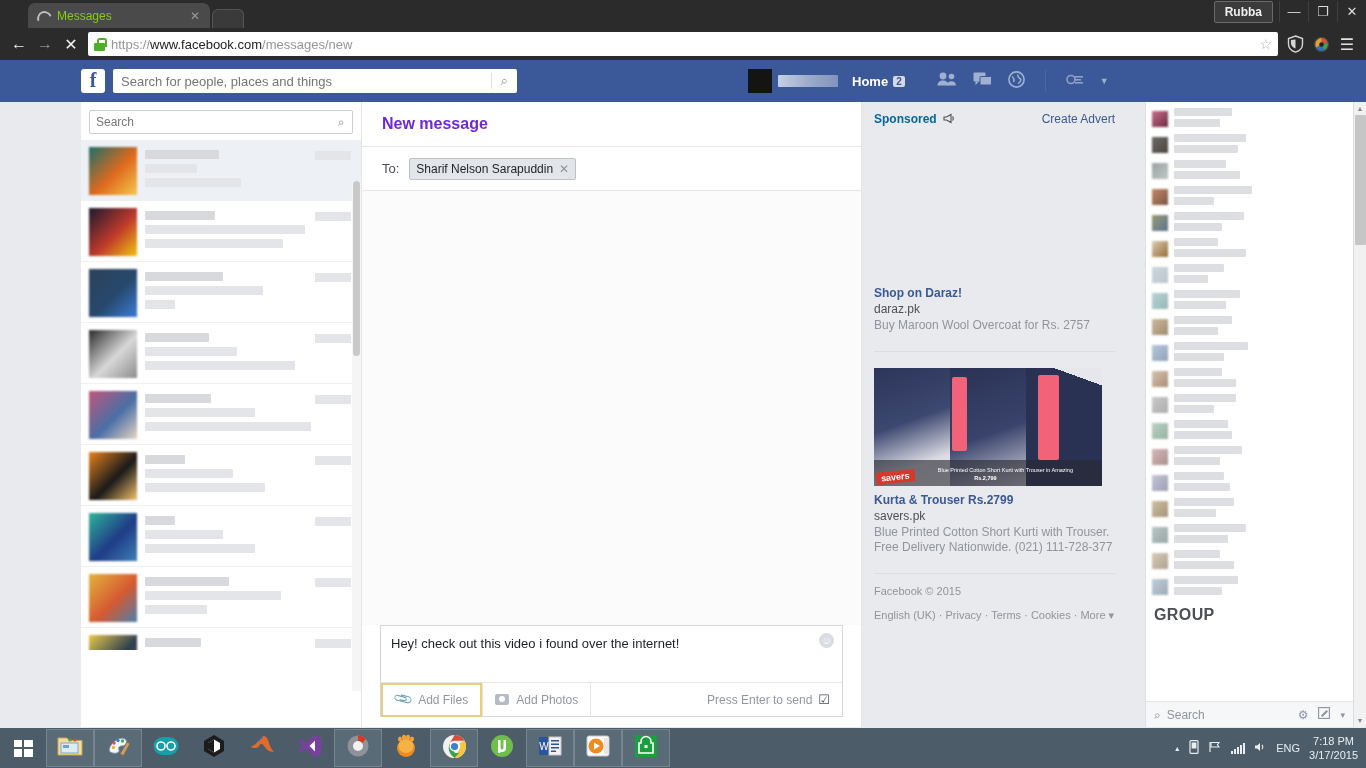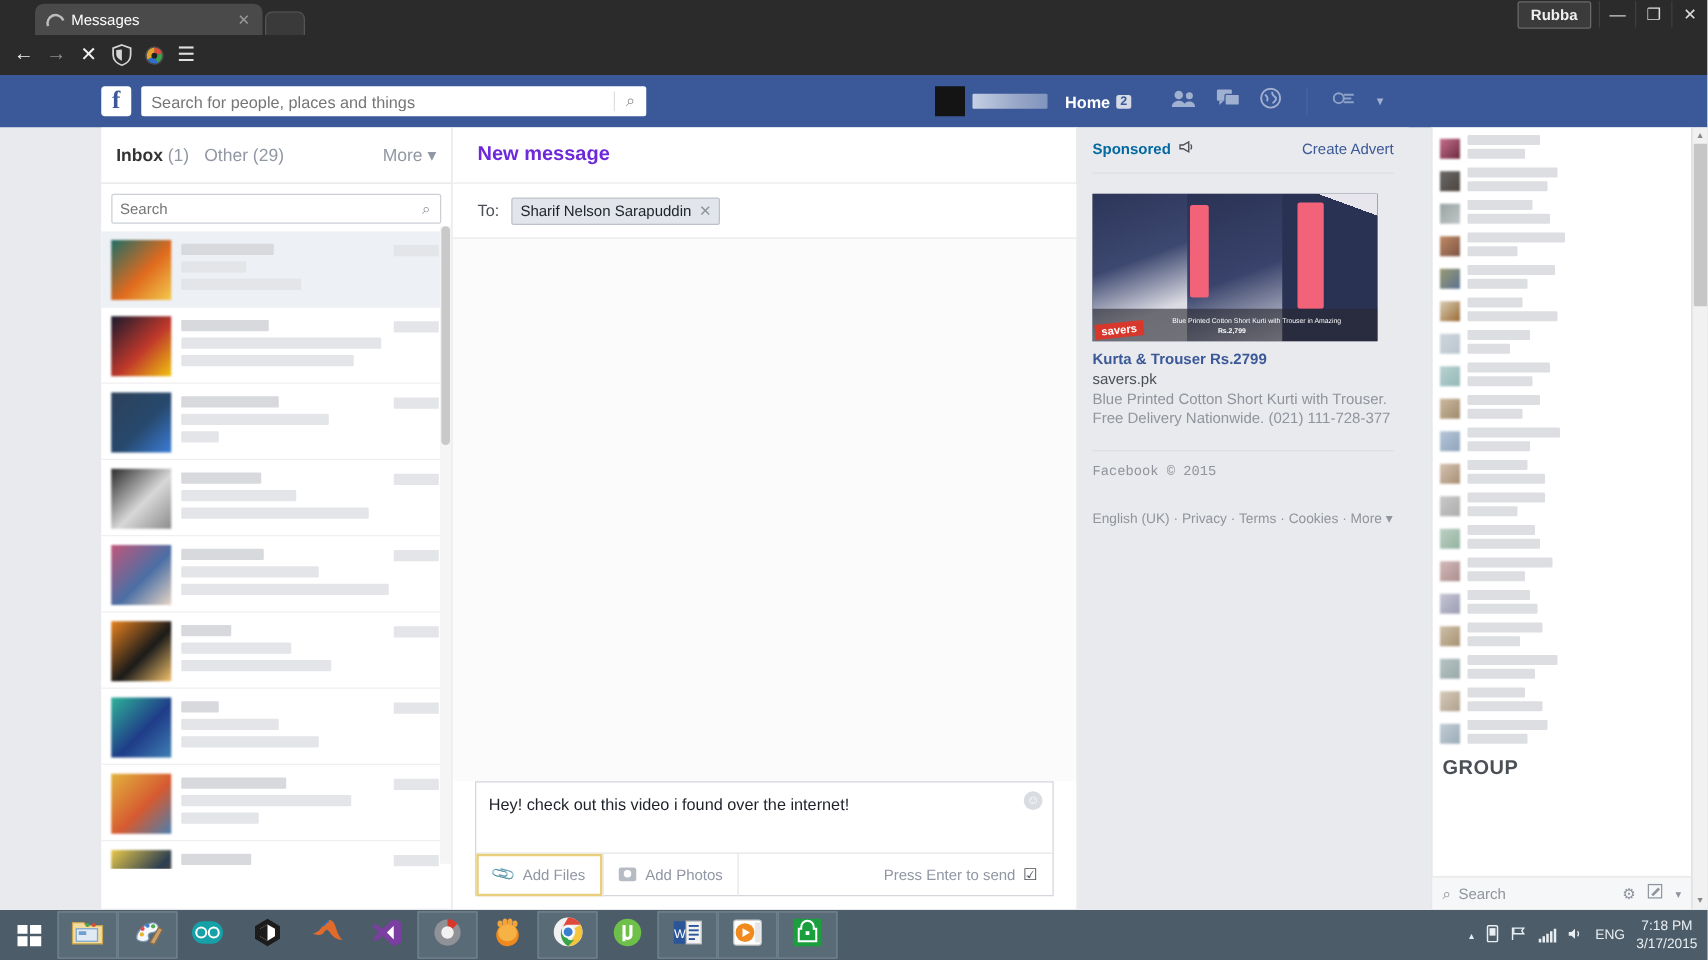--- a/index.html
+++ b/index.html
@@ -27,21 +27,21 @@
     position: relative;
   }
   .tab-favicon:before {
     content: ""; position: absolute; left: 1px; top: 2px;
     width: 11px; height: 11px; border-radius: 50%;
     border: 2px solid #bdbdbd; border-right-color: transparent;
     border-bottom-color: transparent;
     transform: rotate(25deg);
   }
   .tab-title {
-    color: #ffffff; font-size: 12px; flex: 1;
+    color: #84cc16; font-size: 12px; flex: 1;
     white-space: nowrap; overflow: hidden;
   }
   .tab-close { color: #9a9a9a; font-size: 12px; line-height: 1; padding: 0 2px; }
   .tab-new {
     width: 32px; height: 19px; margin-left: 2px;
     background: #3a3a3a; border-radius: 6px 6px 0 0;
     border: 1px solid #555; border-bottom: none;
   }
   .win-controls {
     position: absolute; right: 0; top: 0; height: 23px;
@@ -258,21 +258,21 @@
   .ad-title { font-size: 12px; font-weight: bold; color: #3b5998; margin-bottom: 2px; }
   .ad-url { font-size: 12px; color: #4b4f56; margin-bottom: 2px; }
   .ad-desc { font-size: 12px; color: #90949c; line-height: 15px; }
   .ad-img {
     width: 228px; height: 118px; margin-bottom: 7px; position: relative;
     overflow: hidden; background: #2b3351;
   }
   .ad-sep { height: 1px; background: #dcdee3; margin: 10px 0 8px 0; }
   .fb-footer { font-size: 11px; color: #90949c; line-height: 18px; }
   .fb-footer a { color: #90949c; text-decoration: none; }
-  .fb-footer .cr { margin-bottom: 19px; font-family: Liberation Mono, monospace; }
+  .fb-footer .cr { margin-bottom: 6px; }
 
   
   .chat-side {
     position: absolute; right: 13px; top: 0; width: 208px; height: 625px;
     background: #fff; border-left: 1px solid #e0e0e0;
   }
   .chat-list { height: 520px; overflow: hidden; padding-top: 4px; }
   .chat-item { height: 26px; display: flex; align-items: center; padding: 0 6px; gap: 6px; }
   .chat-av { width: 16px; height: 16px; flex: none; }
   .chat-nm { height: 8px; background: #dddee2; border-radius: 1px; }
@@ -352,20 +352,25 @@
     <span class="win-btn">—</span>
     <span class="win-btn">❐</span>
     <span class="win-btn">✕</span>
   </div>
 </div>
 
 <div class="browser-toolbar">
   <span class="nav-btn">←</span>
   <span class="nav-btn dim">→</span>
   <span class="nav-btn">✕</span>
+  <div class="omnibox">
+    <span class="lock-icon"></span>
+    <span class="url"><span>https://</span><b>www.facebook.com</b><span>/messages/new</span></span>
+    <span class="star">☆</span>
+  </div>
   <span class="tool-icon">
     <svg width="17" height="18" viewBox="0 0 17 18">
         <path d="M8.5 1 L15.5 3.5 V9 C15.5 13 12.2 16 8.5 17.2 C4.8 16 1.5 13 1.5 9 V3.5 Z" fill="none" stroke="#d5d5d5" stroke-width="1.4"></path>
         <path d="M8.5 4.5 V13.5 C6 12.6 4 10.6 4 8.4 V5 Z" fill="#d5d5d5"></path>
       </svg>
   </span>
   <span class="tool-icon">
     <svg width="17" height="17" viewBox="0 0 17 17">
         <circle cx="8.5" cy="8.5" r="7.5" fill="#4a4a4a"></circle>
         <path d="M8.5 2 A6.5 6.5 0 0 1 14.5 6.5 L8.5 8.5Z" fill="#e24b3b"></path>
@@ -423,25 +428,20 @@
           </svg>
       </span>
       <span class="fb-icon" style="font-size:9px">▼</span>
     </div>
   </div>
 </div>
 
 <div class="page">
 
   <div class="left-col">
-    <div class="inbox-tabs">
-      <span class="tab-inbox"><span>Inbox</span> <span class="cnt">(1)</span></span>
-      <span class="tab-other"><span>Other</span> <span>(29)</span></span>
-      <span class="more"><span>More</span> <span>▾</span></span>
-    </div>
     <div class="search-row">
       <div class="search-box">
         <input placeholder="Search" style="">
         <span class="mag">⌕</span>
       </div>
     </div>
     <div class="conv-list" id="conv-list">
         <div class="conv-item selected">
           <div class="conv-thumb" style="background: linear-gradient(135deg, rgb(31, 110, 102) 0%, rgb(224, 106, 30) 55%, rgb(242, 201, 76) 100%); filter: blur(1px);"></div>
           <div class="conv-lines">
@@ -570,20 +570,26 @@
       <span class="sp">Sponsored</span>
       <span class="megaphone">
         <svg width="12" height="11" viewBox="0 0 12 11">
             <path d="M1 4h2.5L8 1.5v8L3.5 7H1z" fill="none" stroke="#4b4f56" stroke-width="1.1"></path>
             <path d="M9.5 3.5c1 1 1 3 0 4" fill="none" stroke="#4b4f56" stroke-width="1.1"></path>
           </svg>
       </span>
       <span class="create">Create Advert</span>
     </div>
     <div id="ads-container">
+        <div class="ad-block">
+          <div class="ad-spacer"></div>
+          <div class="ad-title">Shop on Daraz!</div>
+          <div class="ad-url">daraz.pk</div>
+          <div class="ad-desc">Buy Maroon Wool Overcoat for Rs. 2757</div>
+        </div>
         <div class="ad-sep"></div>
         <div class="ad-block">
           <div class="ad-img">
             <div style="position:absolute;inset:0;display:flex">
               <div style="flex:1;background:linear-gradient(160deg,#2c3559,#3d4870 45%,#dcdce4 78%,#e8e8ee)"></div>
               <div style="flex:1;background:linear-gradient(160deg,#2a3254,#39436b 55%,#d8d8e0)"></div>
               <div style="flex:1;background:linear-gradient(200deg,#e6e6ec 0 12%,#2a3254 12% 100%)"></div>
             </div>
             <div style="position:absolute;left:34%;top:8%;width:7%;height:62%;background:#f2637a;border-radius:2px"></div>
             <div style="position:absolute;left:72%;top:6%;width:9%;height:72%;background:#f2637a;border-radius:2px"></div>

